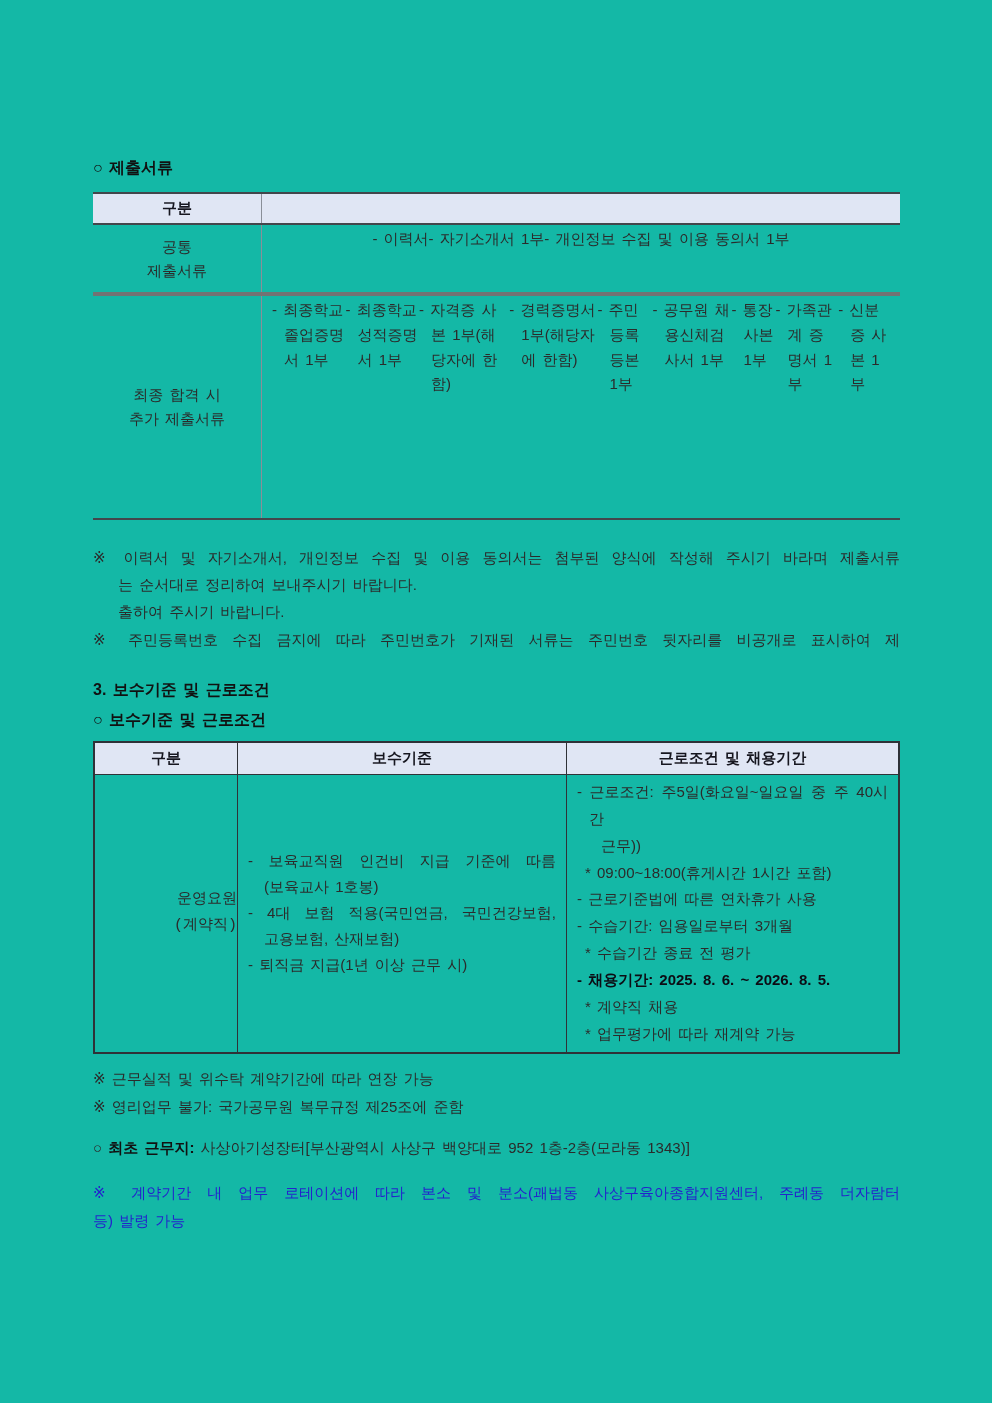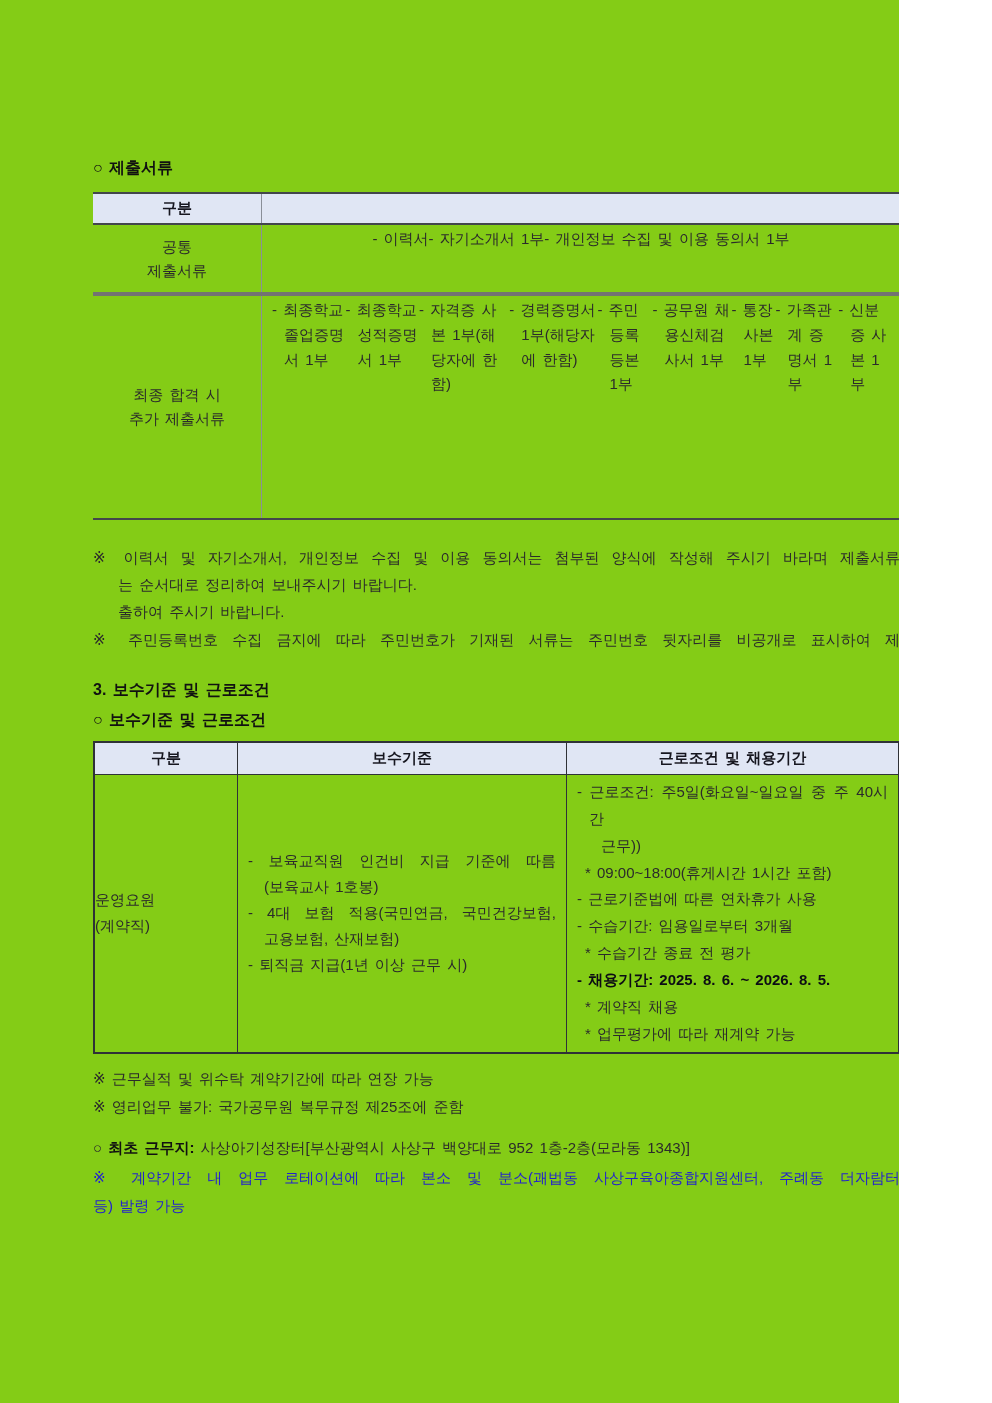--- a/index.html
+++ b/index.html
@@ -1,18 +1,18 @@
 <!DOCTYPE html>
 <html style="--header-bg: #e0e6f4; --blue-text: #2323cd;"><head>
 <meta charset="utf-8">
 <style>
   * { margin:0; padding:0; box-sizing:border-box; }
   html,body { background:#ffffff; }
   body { font-family:"Liberation Sans","DejaVu Sans",sans-serif; color:#2b2b2b; }
-  .page { position:relative; width:899px; height:1403px; background:#84cc16; overflow:hidden; }
+  .page { position:relative; width:992px; height:1403px; background:#14b8a6; overflow:hidden; }
   .content { position:absolute; left:93px; top:157px; width:807px; font-size:15px; word-spacing:2px; }
 
   .h-bold { font-size:16px; font-weight:700; color:#111; line-height:22px; }
   .h1 { margin-bottom:13px; }
 
   
   .t1 { border-top:2px solid #43464b; border-bottom:2px solid #43464b; }
   .t1 .hdr { display:grid; grid-template-columns:169px 1fr; background:var(--header-bg,#e0e6f4);
              border-bottom:2px solid #43464b; }
   .t1 .hdr .hc { height:29px; display:flex; align-items:center; justify-content:center;
@@ -38,38 +38,38 @@
   .hsub { margin-top:8px; }
 
   
   .t2 { margin-top:10px; border:2px solid #2f3237; border-top-width:2px; }
   .t2 .hdr { display:grid; grid-template-columns:143px 329px 1fr; background:var(--header-bg,#e0e6f4);
              border-bottom:1px solid #2f3237; }
   .t2 .hdr .hc { height:31px; display:flex; align-items:center; justify-content:center;
                  font-weight:700; color:#16161f; }
   .t2 .vline2 { border-right:1px solid #2f3237; }
   .t2 .body { display:grid; grid-template-columns:143px 329px 1fr; min-height:258px; }
-  .t2 .label { display:flex; flex-direction:column; align-items:flex-start; justify-content:center;
-               line-height:26px; text-align:center; }
+  .t2 .label { display:flex; flex-direction:column; align-items:flex-end; justify-content:center;
+               line-height:26px; text-align:center;font-family:Liberation Mono, monospace; }
   .t2 .cell { display:flex; flex-direction:column; justify-content:center; padding:4px 10px; }
   .t2 .pay .ln { line-height:26px; }
   .t2 .cond .ln { line-height:26.9px; }
   .cont { padding-left:16px; }
   .cont2 { padding-left:24px; }
   .star { padding-left:8px; }
   .bold { font-weight:700; color:#0c0c14; }
   .hangd { text-indent:-12px; padding-left:12px; }
 
   .notes2 { margin-top:11px; }
   .notes2 .ln { line-height:28px; }
 
   .workplace { margin-top:15px; line-height:24px; }
   .workplace .wlabel { font-weight:700; color:#111; }
 
-  .bluenote { margin-top:4px; color:var(--blue-text,#2323cd); }
+  .bluenote { margin-top:19px; color:var(--blue-text,#2323cd); }
   .bluenote .ln { line-height:28px; }
 </style>
 </head>
 <body>
 
 <div class="page">
   <div class="content">
 
     <div class="h-bold h1">○ 제출서류</div>
 

